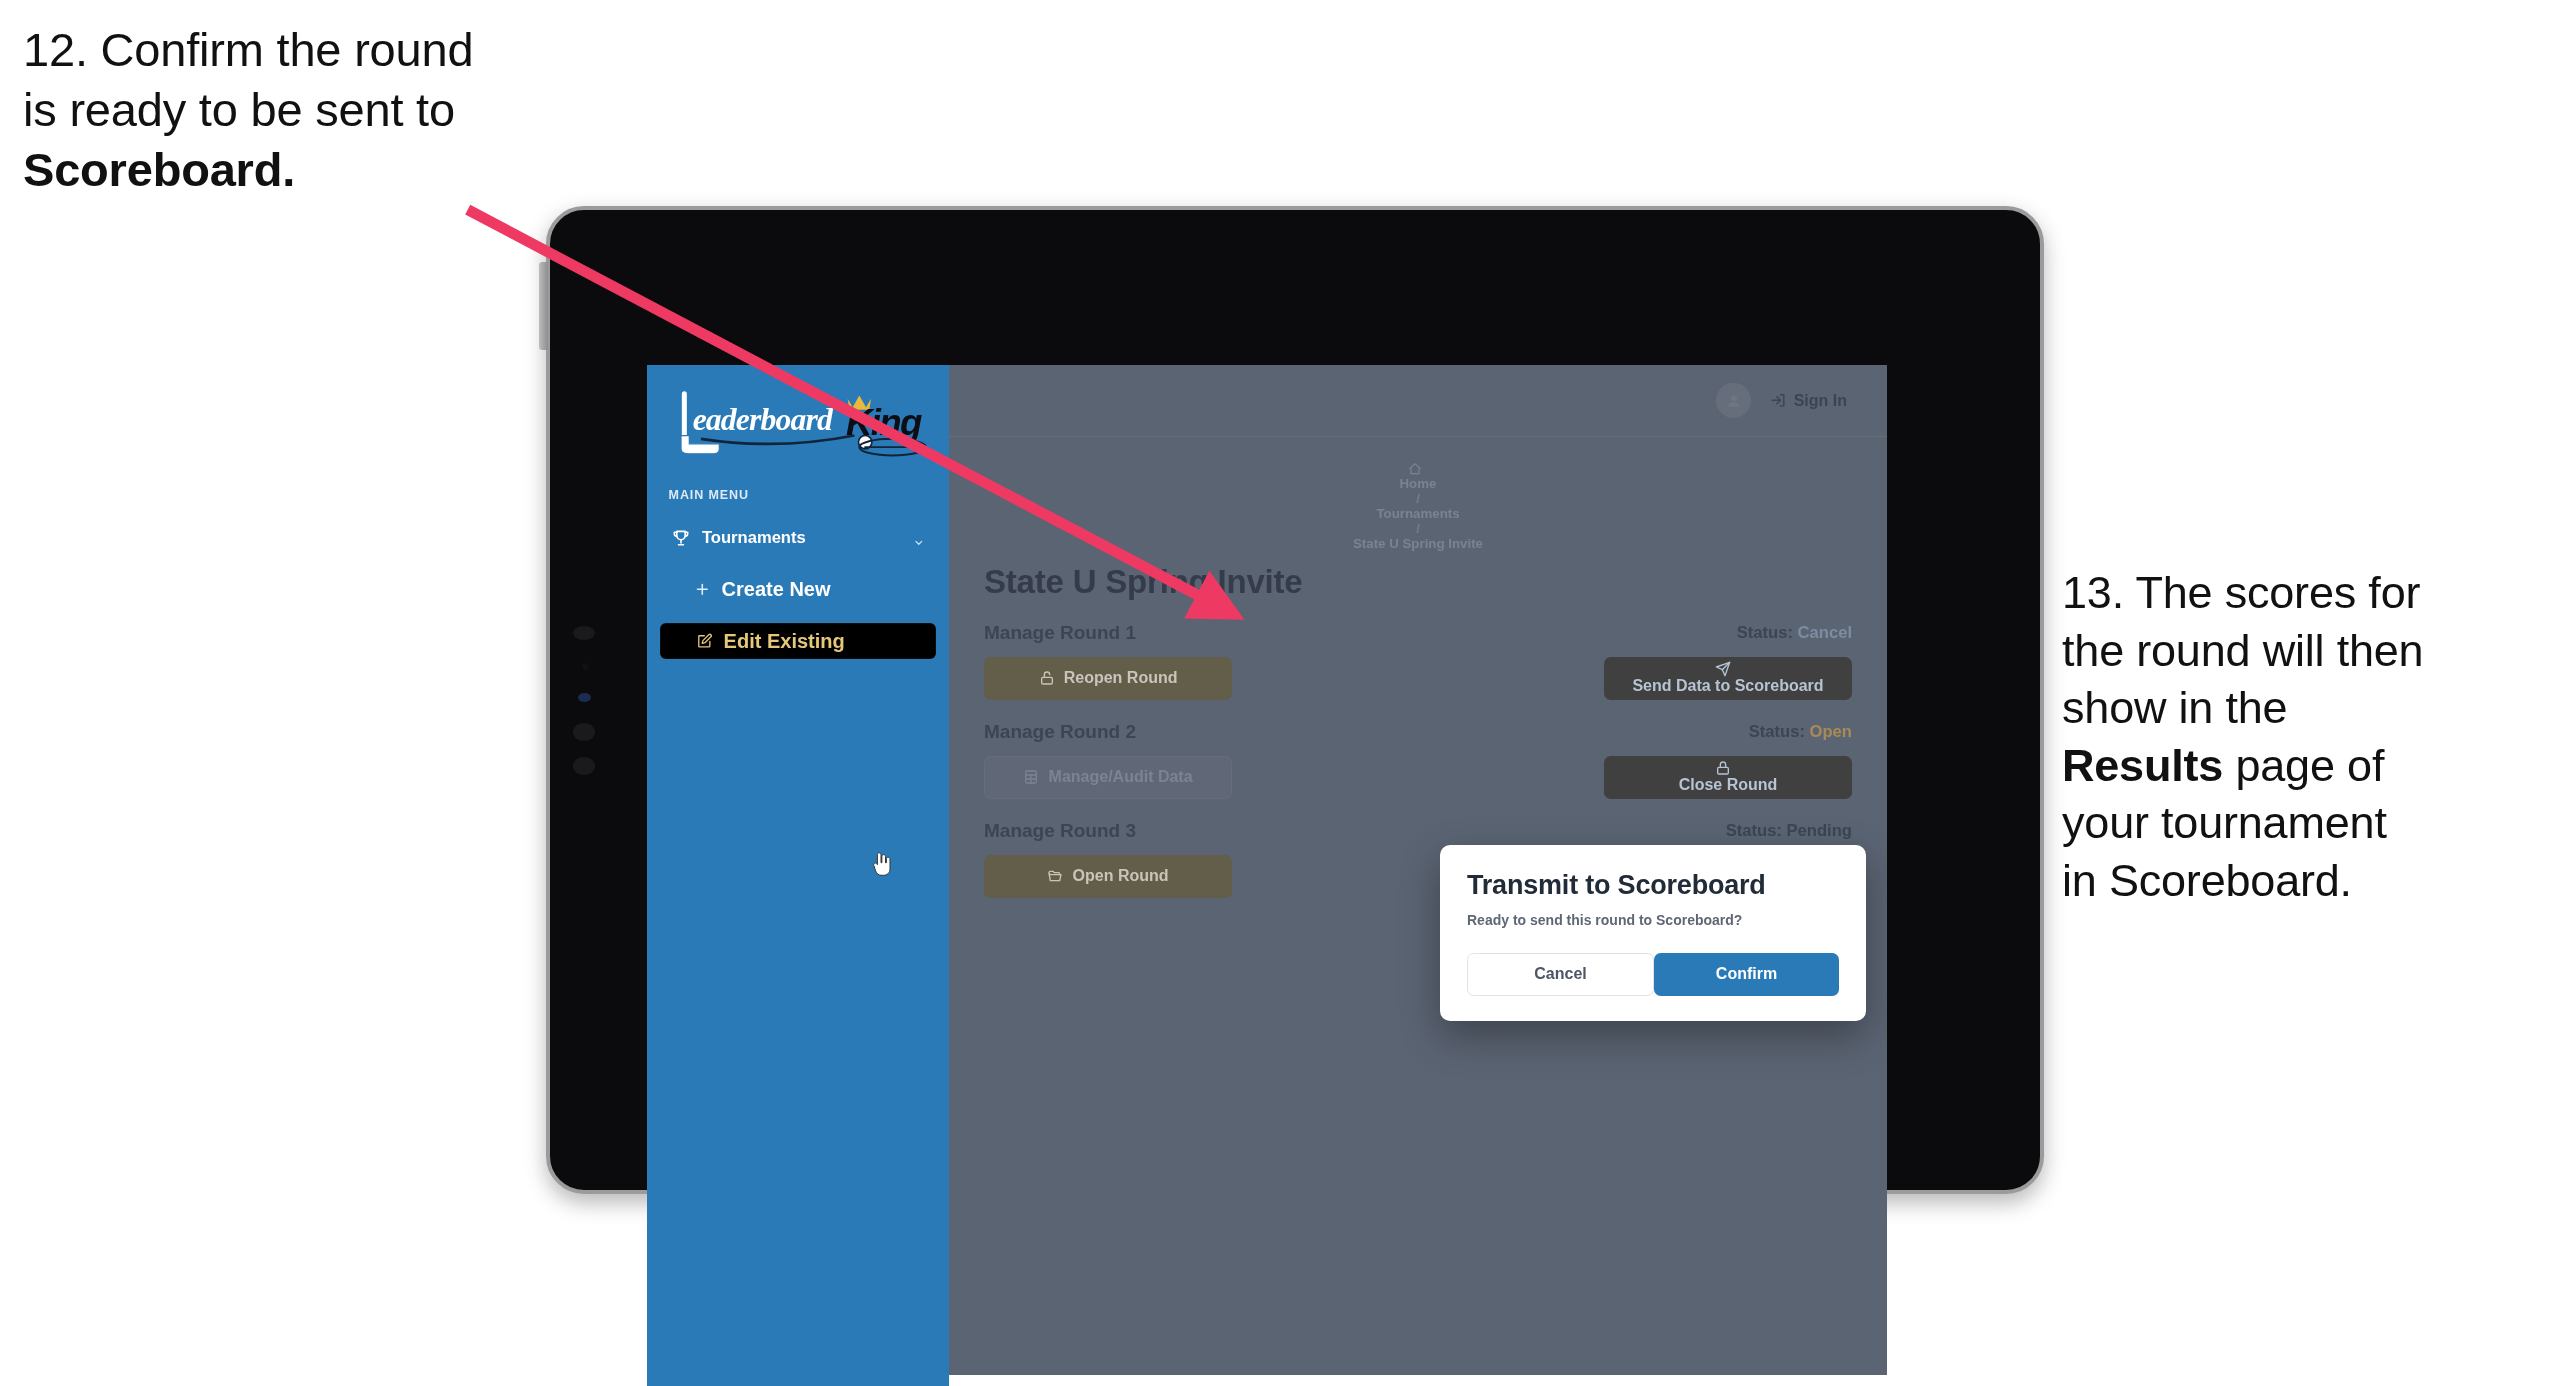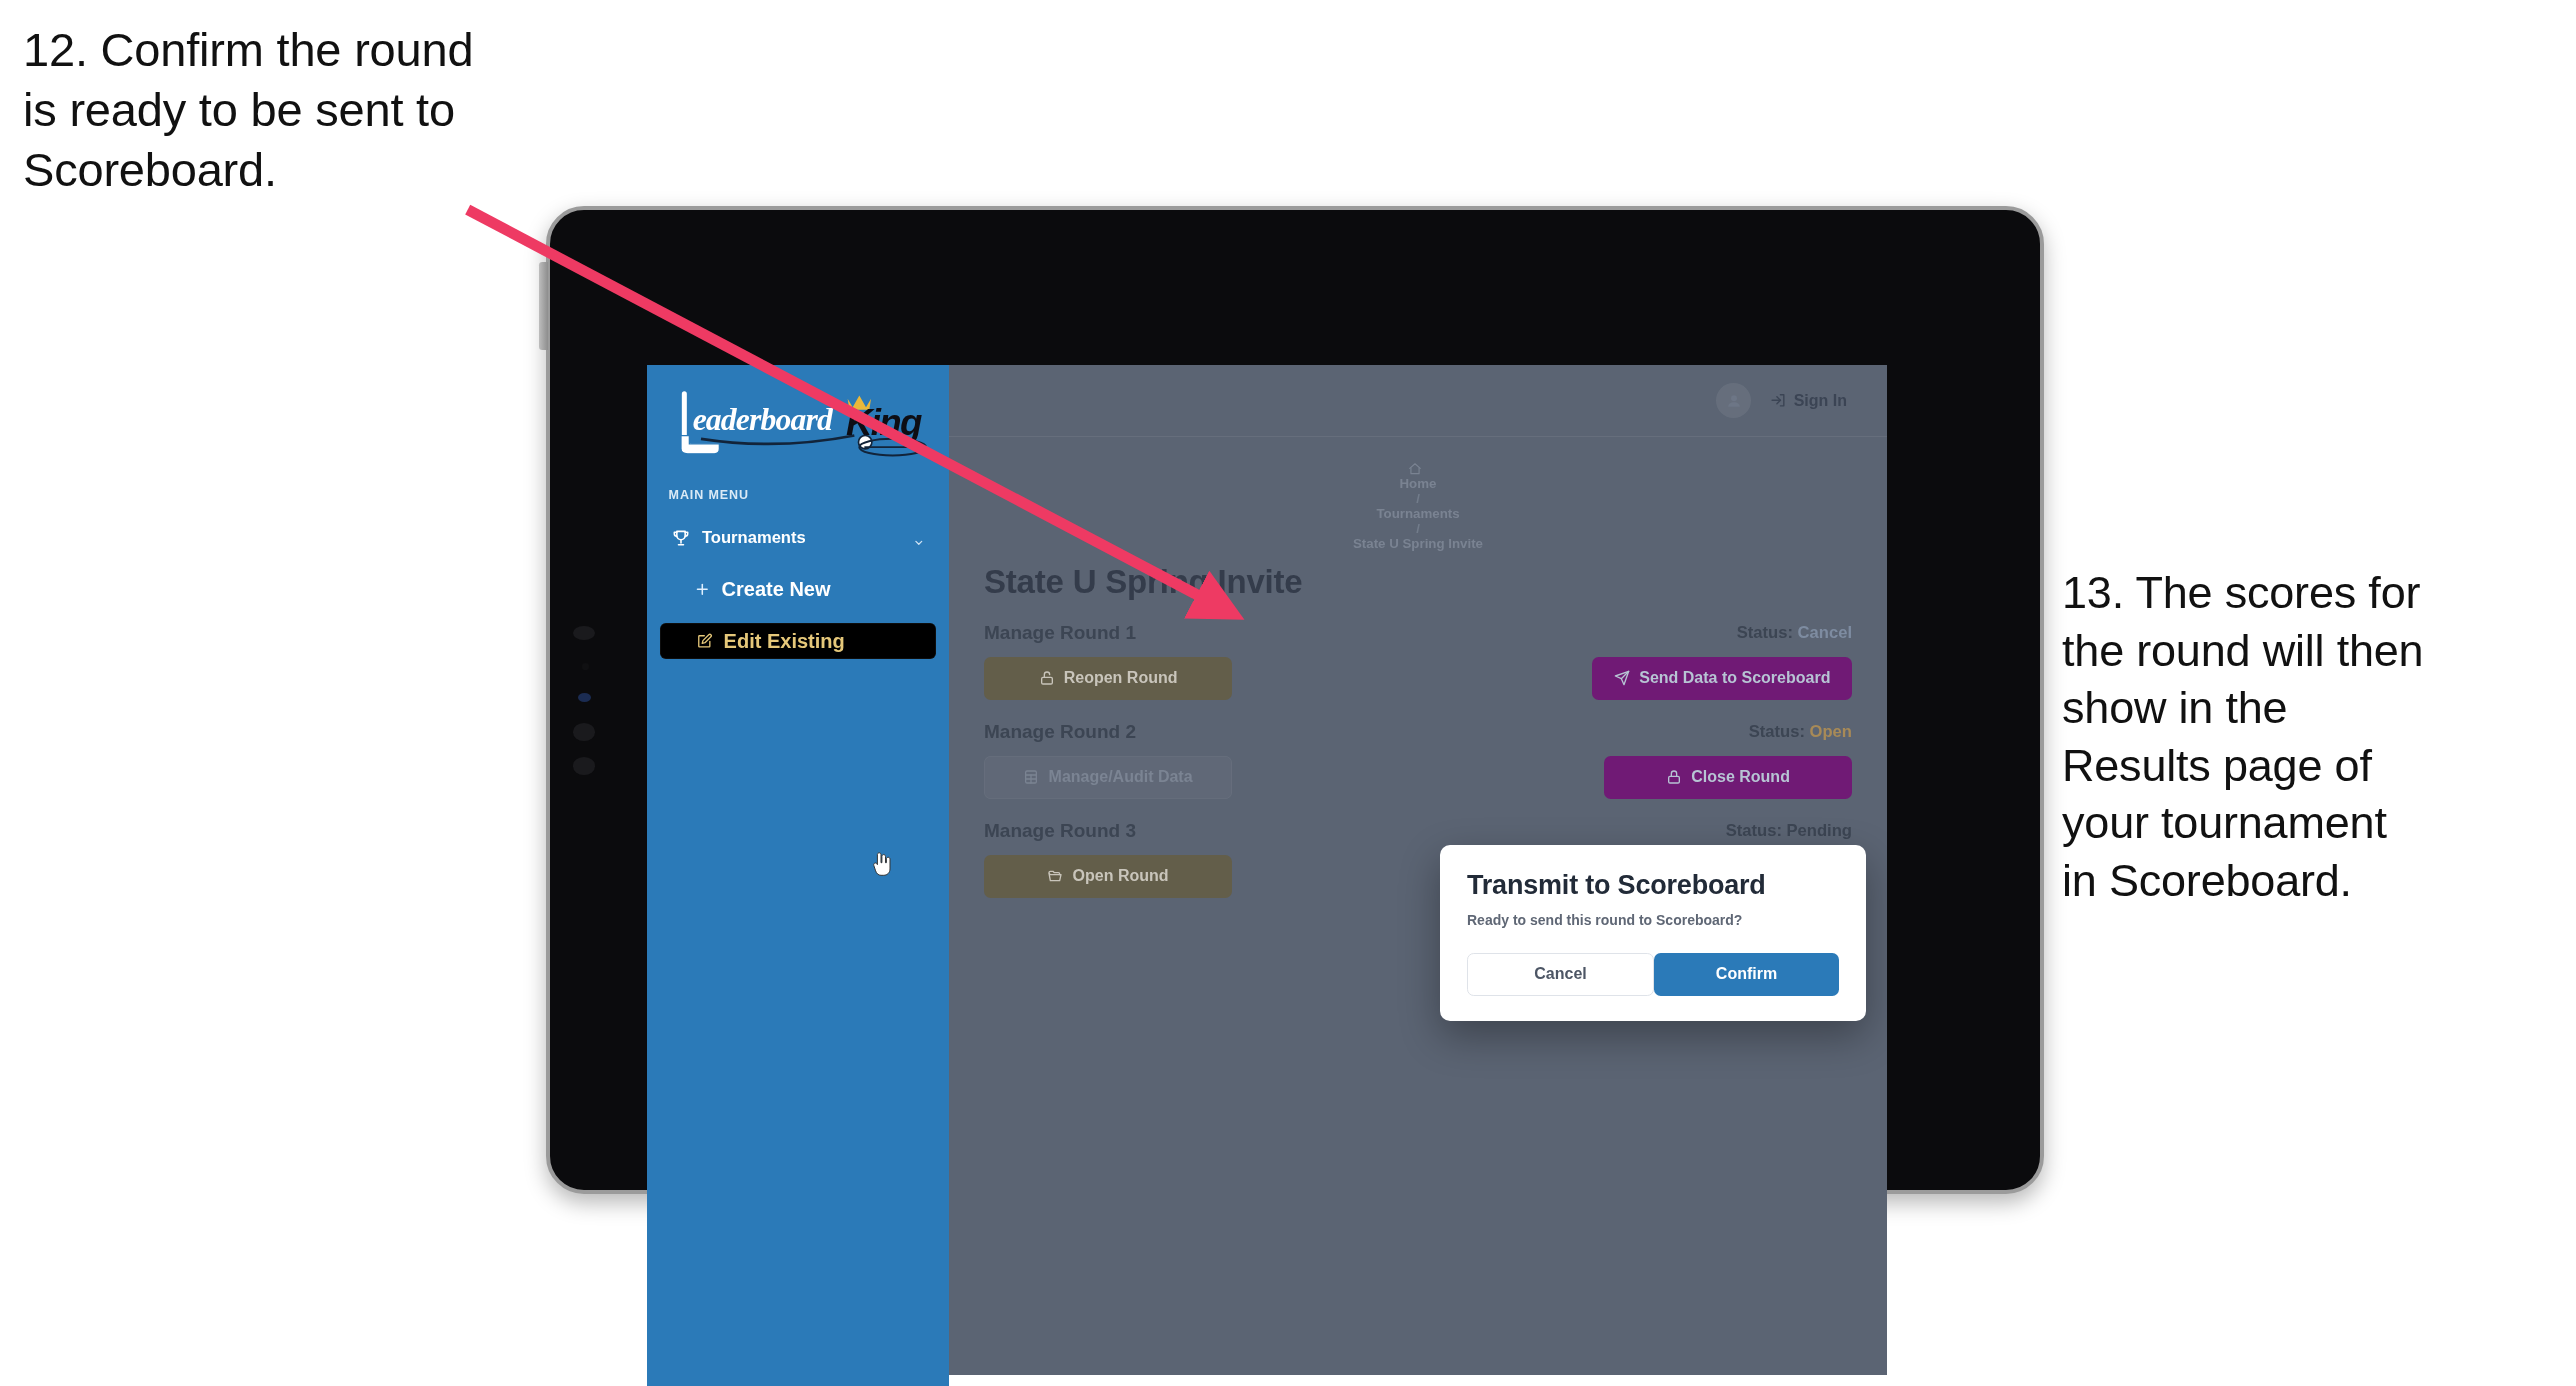--- a/index.html
+++ b/index.html
@@ -13,21 +13,21 @@
 
   
   .annotation {
     position: absolute;
     color: #111111;
     line-height: 1.28;
     letter-spacing: -0.2px;
   }
   #anno-left { left: 23px; top: 20px; width: 632px; font-size: 47px; }
   #anno-right { left: 2062px; top: 564px; width: 516px; font-size: 45px; }
-  .annotation b { font-weight: 400; }
+  .annotation b { font-weight: 700; }
 
   
   #arrow-svg { position: absolute; left: 0; top: 0; width: 2576px; height: 1386px; pointer-events: none; z-index: 50; }
 
   
   .tablet {
     position: absolute;
     left: 546px; top: 206px;
     width: 1498px; height: 988px;
     background: #0b0b0d;
@@ -147,21 +147,21 @@
   .btn {
     display: inline-flex; align-items: center; justify-content: center;
     height: 43px; padding: 0 21.6px;
     border-radius: 6.7px;
     font-size: 16px; font-weight: 700;
     white-space: nowrap;
   }
   .btn .ic { margin-right: 9.2px; display: flex; }
   .btn-olive { background: #635e4a; color: #c9c5bb; width: 248px; }
   .btn-ghost { background: rgba(255,255,255,0.03); color: #7b8493; width: 248px; box-shadow: inset 0 0 0 0.8px rgba(255,255,255,0.05); }
-  .btn-steel { background: #701a75; color: #b7c4d4; min-width: 248px; }
+  .btn-steel { background: #404040; color: #b7c4d4; min-width: 248px; flex-direction: column; }
 
   .footer {
     height: 57px; flex: 0 0 57px;
     background: #ffffff;
     display: flex; align-items: center; justify-content: center;
     gap: 47px;
   }
 
   
   .modal {

